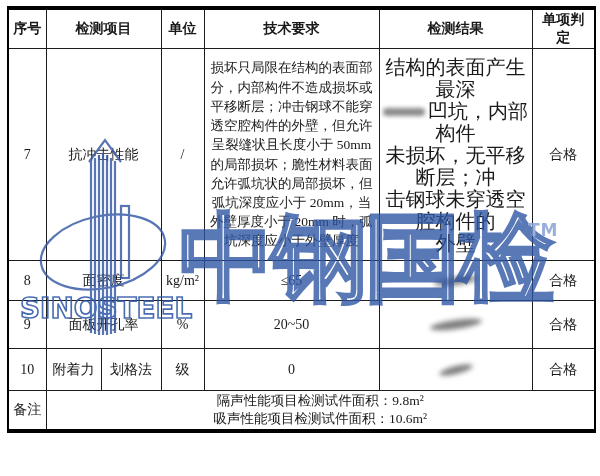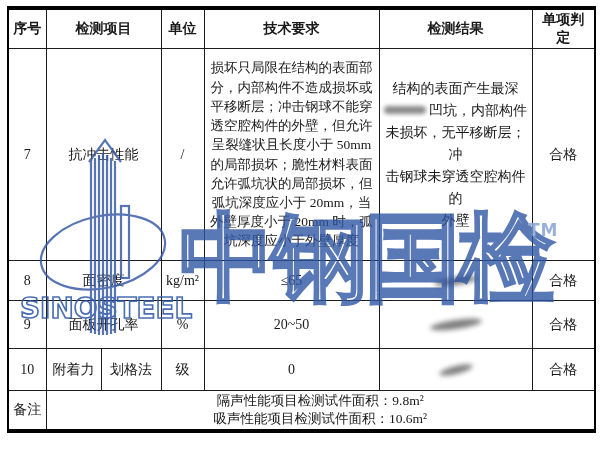--- a/index.html
+++ b/index.html
@@ -16,21 +16,21 @@
     border:1px solid #1c1c1c;padding:1px 3px;text-align:center;vertical-align:middle;
     font-size:14px;font-weight:normal;overflow:hidden;
   }
   tr.hdr th{
     font-family:"Liberation Sans","DejaVu Sans",sans-serif;
     font-weight:bold;font-size:14px;height:34px;
   }
   .req-par{
     font-size:13.5px;line-height:19.2px;text-align:center;padding:0 2px;
   }
-  .res-line{font-size:14px;line-height:22px;text-align:center;}
+  .res-line{font-size:20px;line-height:22px;text-align:center;}
   .blur-inline{
     display:inline-block;width:42px;height:8px;background:#8a8a8a;border-radius:4px;
     filter:blur(2px);vertical-align:middle;margin:0 3px 2px 0;
   }
   .smudge{
     display:inline-block;background:#7e7e7e;border-radius:50%;
     filter:blur(2.5px);transform:rotate(-8deg);
   }
   .smudge.s8{width:44px;height:8px;}
   .smudge.s9{width:52px;height:9px;}

